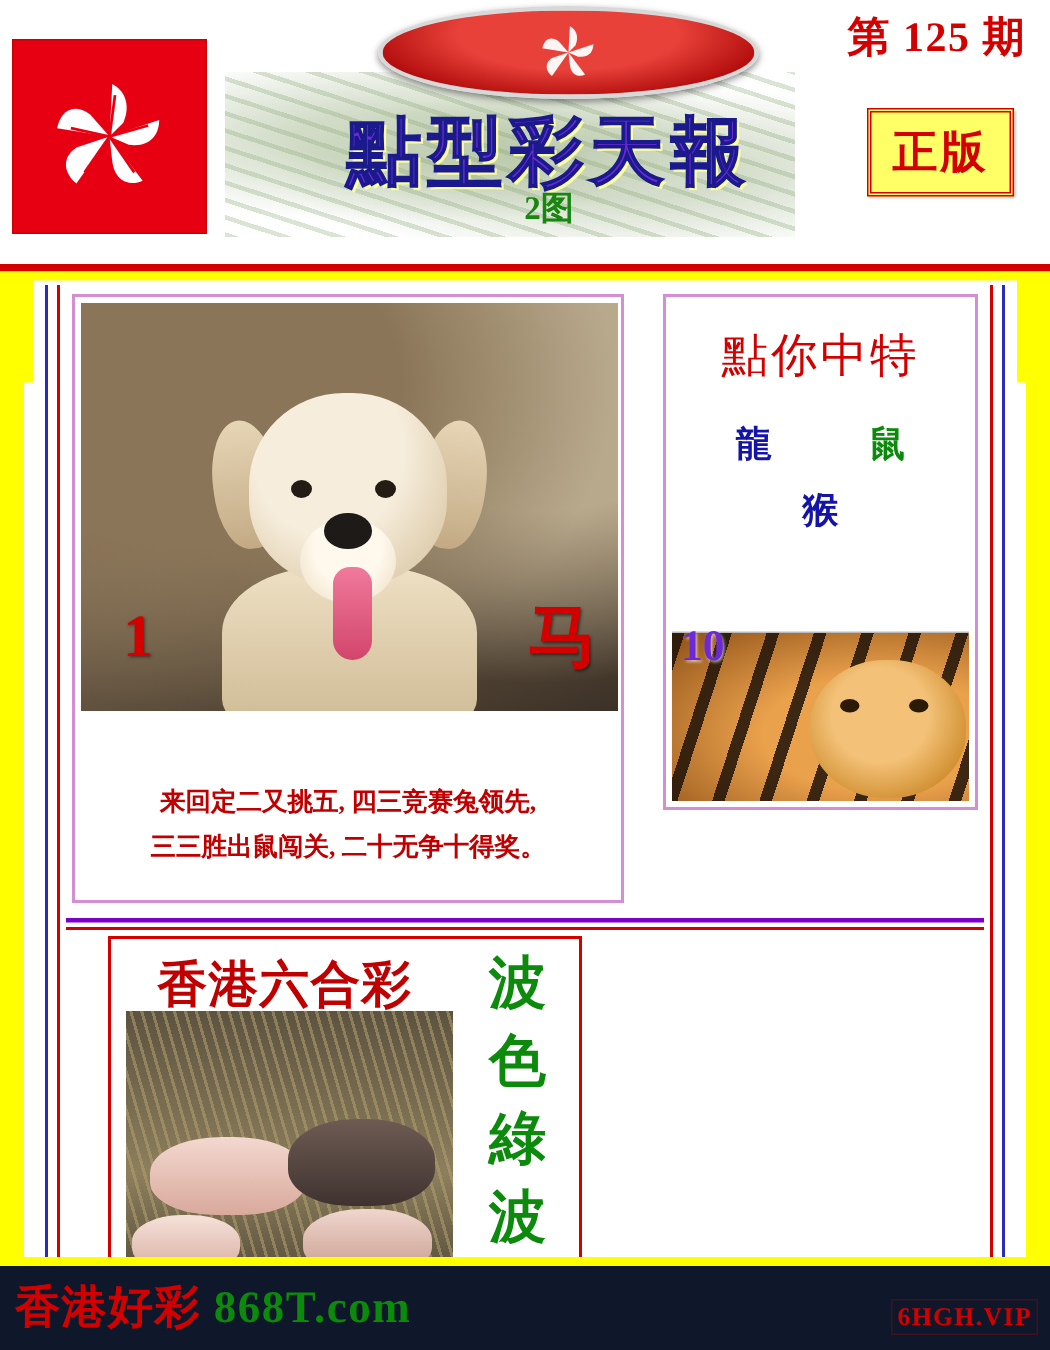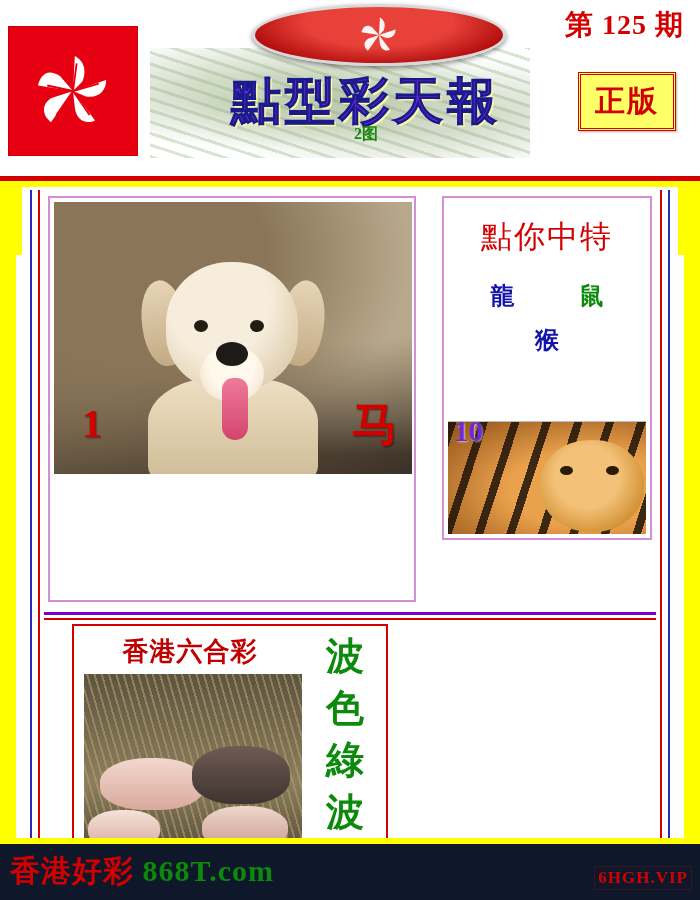--- a/index.html
+++ b/index.html
@@ -92,21 +92,21 @@
     color: #6d28d9;
     -webkit-text-stroke: 1px #1a1a8c;
     text-shadow: 2px 2px 0 rgba(255,255,160,.9);
     white-space: nowrap;
   }
   .main-title-sub {
     position: absolute;
     left: 186px; top: 124px;
     width: 360px;
     text-align: center;
-    font-size: 16px;
+    font-size: 22px;
     font-weight: bold;
     color: #18860f;
     white-space: nowrap;
   }
   .badge-zhengban {
     position: absolute;
     right: 24px; top: 72px;
     padding: 6px 14px;
     border: 3px double #d40000;
     background: #ffff66;
@@ -383,21 +383,21 @@
     border: 2px solid #d40000;
     background: #ffffff;
     box-sizing: border-box;
     overflow: hidden;
   }
   .lotto-title {
     position: absolute;
     left: 6px; top: 8px;
     width: 220px;
     text-align: center;
-    font-size: 26px;
+    font-size: 33px;
     font-weight: bold;
     color: #c00000;
     letter-spacing: 1px;
     white-space: nowrap;
   }
   .pig-photo {
     position: absolute;
     left: 10px; top: 48px;
     width: 218px; height: 196px;
     overflow: hidden;
@@ -680,20 +680,24 @@
         <div class="head"></div>
         <div class="muzzle"></div>
         <div class="eye l"></div>
         <div class="eye r"></div>
         <div class="nose"></div>
         <div class="tongue"></div>
       </div>
       <div class="num-1">1</div>
       <div class="zodiac-ma">马</div>
     </div>
+    <div class="verse">
+      <div>来回定二又挑五,  四三竞赛兔领先,</div>
+      <div>三三胜出鼠闯关,  二十无争十得奖。</div>
+    </div>
   </div>
 
   <div class="pick-panel">
     <div class="pick-title">點你中特</div>
     <div class="pick-row">
       <span class="pick-animal">龍</span>
       <span class="pick-animal green">鼠</span>
     </div>
     <div class="pick-center">猴</div>
     <div class="tiger-photo">

